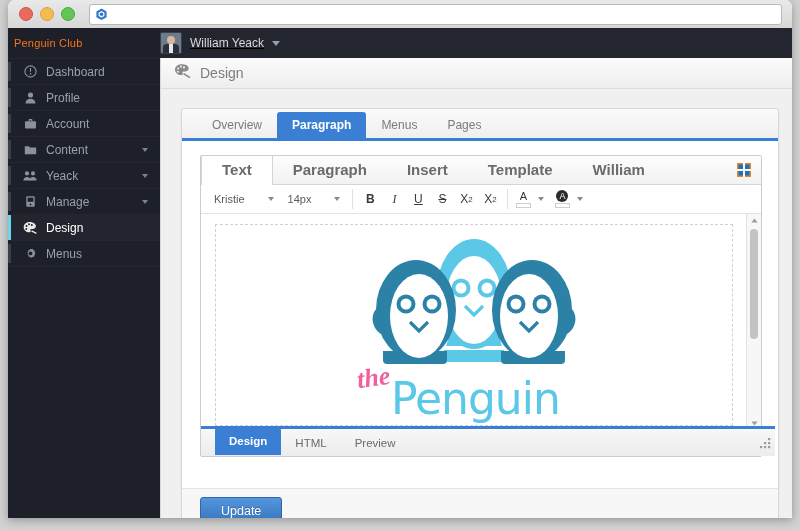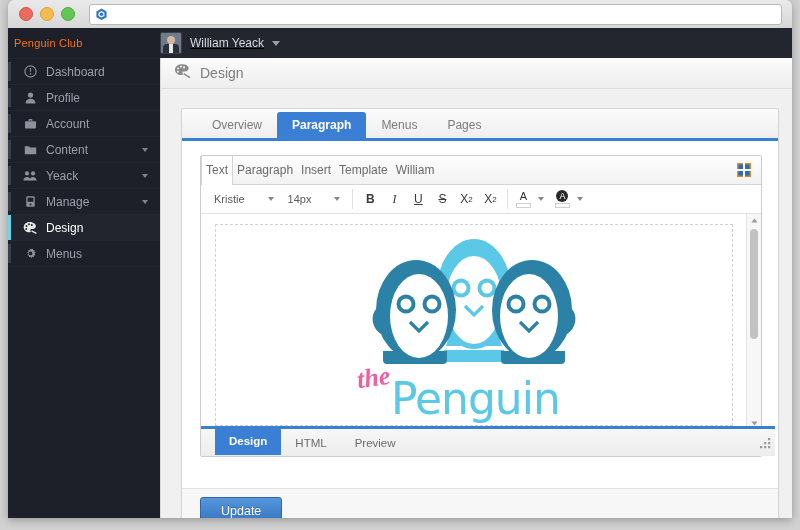--- a/index.html
+++ b/index.html
@@ -120,21 +120,21 @@
   #editor{
     position:absolute;left:18px;top:46px;width:560px;height:300px;
     border:1px solid #ccc;background:#fff;border-radius:2px;
   }
   #editor-tabs{
     height:28px;background:linear-gradient(#fdfdfd,#f2f2f2);
     border-bottom:1px solid #d5d5d5;
     display:flex;align-items:flex-end;position:relative;
   }
   .etab{
-    height:28px;line-height:28px;padding:0 4px;font-size:12px;color:#6b6b6b;cursor:pointer;
+    height:28px;line-height:28px;padding:0 20px;font-size:15px;color:#6b6b6b;cursor:pointer;font-weight:bold;
   }
   .etab.active{background:#fff;border-left:1px solid #d5d5d5;border-right:1px solid #d5d5d5;margin-bottom:-1px;height:29px;line-height:28px;}
   #expand-btn{position:absolute;right:10px;top:7px;cursor:pointer;}
   #format-bar{
     height:28px;background:#fff;border-bottom:1px solid #e2e2e2;
     display:flex;align-items:center;padding-left:6px;
   }
   .fsep{width:1px;height:20px;background:#e0e0e0;margin:0 5px;}
   .fdrop{display:flex;align-items:center;gap:23px;padding:0 7px;font-size:11px;color:#5a5a5a;cursor:pointer;}
   .fdrop .c{width:0;height:0;border-left:3px solid transparent;border-right:3px solid transparent;border-top:4px solid #888;}

